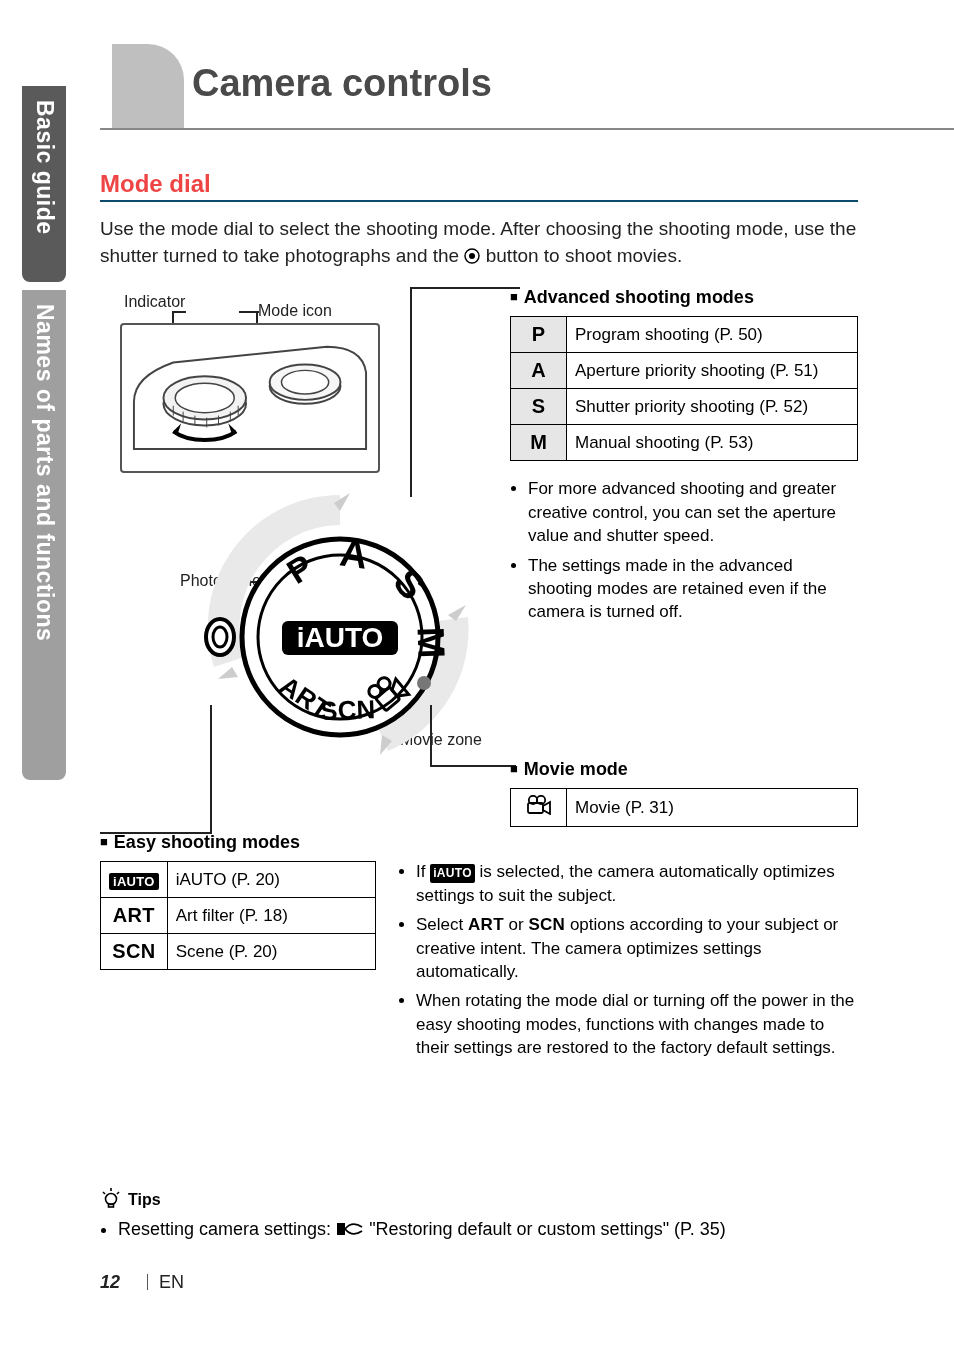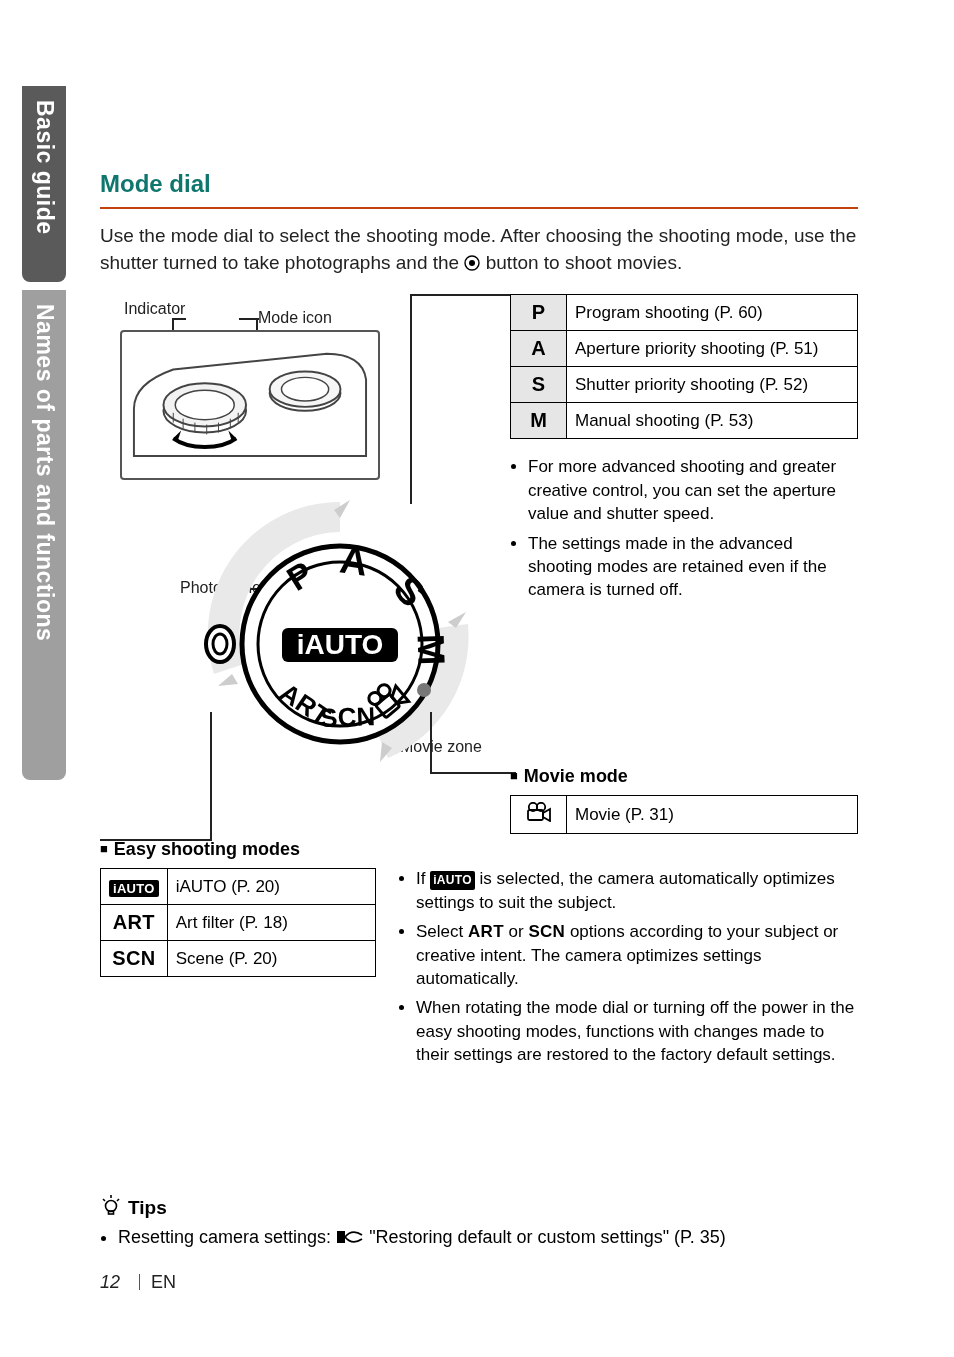--- a/index.html
+++ b/index.html
@@ -13,21 +13,21 @@
 
   
   .chapter-band { position: absolute; left: 100px; top: 44px; right: 0; height: 90px; }
   .chapter-rule { position: absolute; left: 0; right: 0; top: 84px; height: 2px; background: #888; }
   .chapter-tab { position: absolute; left: 12px; top: 0; width: 72px; height: 86px; background: #bfbfbf; border-radius: 0 36px 0 0; }
   .chapter-title { position: absolute; left: 92px; top: 18px; font-size: 38px; font-weight: bold; color: #4a4a4a; }
 
   
   .content { position: absolute; left: 100px; right: 96px; top: 170px; }
 
-  .section-title { font-size: 24px; font-weight: bold; color: #0f766e; padding-bottom: 9px; border-bottom: 2px solid #c2410c; margin-bottom: 14px; }
+  .section-title { font-size: 24px; font-weight: bold; color: #ef4444; padding-bottom: 2px; border-bottom: 2px solid #0c4a6e; margin-bottom: 14px; }
   .intro { font-size: 19px; line-height: 1.4; color: #222; margin-bottom: 16px; }
   .rec-inline { display: inline-block; vertical-align: -2px; }
 
   .figure-area { position: relative; height: 480px; }
   .camera-box { position: absolute; left: 20px; top: 36px; width: 260px; height: 150px; border: 2px solid #555; border-radius: 4px; background: #fff; }
   .camera-sketch { position: absolute; inset: 8px; }
   .label-small { position: absolute; font-size: 16px; color: #222; }
   .lbl-indicator { left: 24px; top: 6px; }
   .lbl-modeicon { left: 158px; top: 15px; }
   .lead-line { position: absolute; background: #222; }
@@ -68,45 +68,50 @@
   .easy-table-wrap { width: 276px; margin-top: 8px; }
   .easy-right { position: absolute; left: 316px; top: 28px; width: 444px; }
   .easy-right ul { font-size: 17px; line-height: 1.38; }
   .easy-right li { margin-bottom: 6px; list-style: disc; }
 
   .iauto-badge { display: inline-block; background: #000; color: #fff; font-size: 13px; font-weight: bold; padding: 1px 4px; border-radius: 2px; font-family: Arial; letter-spacing: 0.3px; }
   .iauto-badge.sm { font-size: 12px; padding: 1px 3px; }
   .art-label, .scn-label { font-family: Arial Black, Arial; font-weight: 900; letter-spacing: 0.3px; }
 
   .tips-block { position: absolute; left: 0; top: 900px; width: 760px; }
-  .tips-head { font-size: 19px; font-weight: bold; display: flex; align-items: center; gap: 6px; margin-bottom: 6px; }
+  .tips-head { font-size: 16px; font-weight: bold; display: flex; align-items: center; gap: 6px; margin-bottom: 6px; }
   .tips-list { margin-left: 18px; font-size: 18px; }
   .tips-list li { list-style: disc; }
   .pointer-icon { display: inline-block; vertical-align: -2px; }
 
   
   .footer { position: absolute; left: 100px; bottom: 64px; font-size: 18px; color: #222; }
-  .footer .pg { font-weight: normal; font-style: italic; margin-right: 8px; }
+  .footer .pg { font-weight: bold; font-style: italic; margin-right: 16px; }
   .footer .bar { display: inline-block; width: 1px; height: 16px; background: #555; vertical-align: -2px; margin: 0 6px; }
 
   
   .movie-icon { display:inline-block; }
 </style>
 </head>
 <body>
 
 <div class="page">
 
   <div class="side-tab tab1">
     <span>Basic guide</span>
   </div>
   <div class="side-tab tab2">
     <span>Names of parts and functions</span>
   </div>
 
+  <div class="chapter-band">
+    <div class="chapter-tab"></div>
+    <div class="chapter-rule"></div>
+    <div class="chapter-title">Camera controls</div>
+  </div>
 
   <div class="content">
 
     <div class="section-title">Mode dial</div>
 
     <p class="intro">
       <span>Use the mode dial to select the shooting mode. After choosing the shooting mode, use the shutter turned to take photographs and the </span>
       <span class="rec-inline">
         <svg width="16" height="16" viewBox="0 0 16 16">
             <circle cx="8" cy="8" r="7" fill="none" stroke="#000" stroke-width="1.4"></circle>
@@ -198,25 +203,26 @@
       </div>
 
       <span class="conn conn-adv-h"></span>
       <span class="conn conn-adv-v"></span>
       <span class="conn conn-mov-h"></span>
       <span class="conn conn-mov-v"></span>
       <span class="conn conn-easy-h"></span>
       <span class="conn conn-easy-v"></span>
 
       <div class="adv-block">
+        <div class="sub-head"><span class="sq">■</span><span>Advanced shooting modes</span></div>
         <table class="modes">
           <tbody>
               <tr>
                 <td class="sym">P</td>
-                <td>Program shooting (P. 60)</td>
+                <td>Program shooting (P. 50)</td>
               </tr>
           <tr>
                 <td class="sym">A</td>
                 <td>Aperture priority shooting (P. 51)</td>
               </tr>
           <tr>
                 <td class="sym">S</td>
                 <td>Shutter priority shooting (P. 52)</td>
               </tr>
           <tr>

